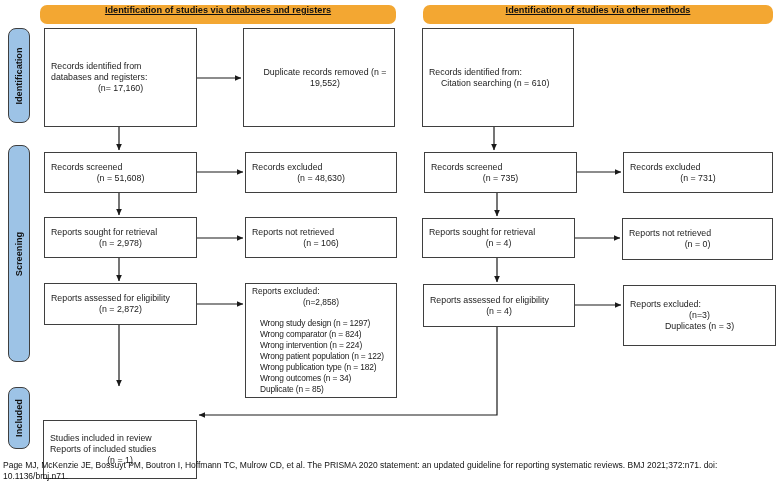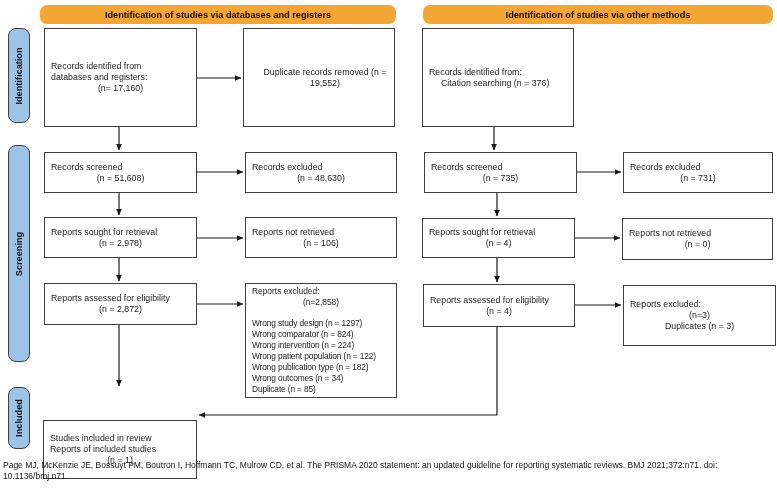--- a/index.html
+++ b/index.html
@@ -8,42 +8,42 @@
     --box-border:#3F3F3F;
     --line-color:#1a1a1a;
   }
   html,body{margin:0;padding:0;background:#fff;}
   #canvas{
     position:relative;width:777px;height:493px;background:#ffffff;
     font-family:"Liberation Sans","DejaVu Sans",sans-serif;color:#1a1a1a;overflow:hidden;
   }
   .hdr{
     position:absolute;height:19px;background:var(--header-bg);border-radius:7px;
-    display:flex;align-items:center;justify-content:center;
-    font-size:9.2px;font-weight:bold;color:#111;
+    display:flex;align-items:flex-start;justify-content:center;
+    font-size:9.2px;font-weight:bold;color:#111;text-decoration:underline;
   }
   .stage{
     position:absolute;width:22px;background:var(--stage-fill);
     border:1.5px solid var(--box-border);border-radius:8px;box-sizing:border-box;
     display:flex;align-items:center;justify-content:center;
   }
   .stage span{
     transform:rotate(-90deg);white-space:nowrap;
     font-size:9.2px;font-weight:bold;color:#111;
   }
   .box{
     position:absolute;background:#fff;border:1.4px solid var(--box-border);
     box-sizing:border-box;display:flex;flex-direction:column;justify-content:center;
     font-size:8.8px;line-height:11px;padding:2px 6px;color:#1a1a1a;
   }
   .tleft{text-align:left;}
   .tcenter{text-align:center;}
   .indent{padding-left:12px;}
   .detail{justify-content:flex-start;padding-top:2px;font-size:8.4px;line-height:11px;}
-  .detail .reason{white-space:nowrap;letter-spacing:-0.15px;}
+  .detail .reason{white-space:nowrap;letter-spacing:-0.15px;margin-left:8px;}
   .spacer{height:12px;}
   #arrows{position:absolute;left:0;top:0;pointer-events:none;}
   #footer{
     position:absolute;left:3px;top:460px;width:772px;
     font-size:8.5px;line-height:11px;color:#111;
   }
 </style>
 </head>
 <body>
 
@@ -115,21 +115,21 @@
   </div>
 
   <div class="box" style="left:43px;top:388px;width:154px;height:59px;margin-top:32px;">
     <div class="tleft">Studies included in review</div>
     <div class="tleft">Reports of included studies</div>
     <div class="tcenter">(n = 1)</div>
   </div>
 
   <div class="box" style="left:422px;top:28px;width:152px;height:99px;">
     <div class="tleft">Records identified from:</div>
-    <div class="tleft indent">Citation searching (n = 376)</div>
+    <div class="tleft indent">Citation searching (n = 610)</div>
   </div>
 
   <div class="box" style="left:424px;top:152px;width:153px;height:41px;">
     <div class="tleft">Records screened</div>
     <div class="tcenter">(n = 735)</div>
   </div>
 
   <div class="box" style="left:623px;top:152px;width:150px;height:41px;">
     <div class="tleft">Records excluded</div>
     <div class="tcenter">(n = 731)</div>

